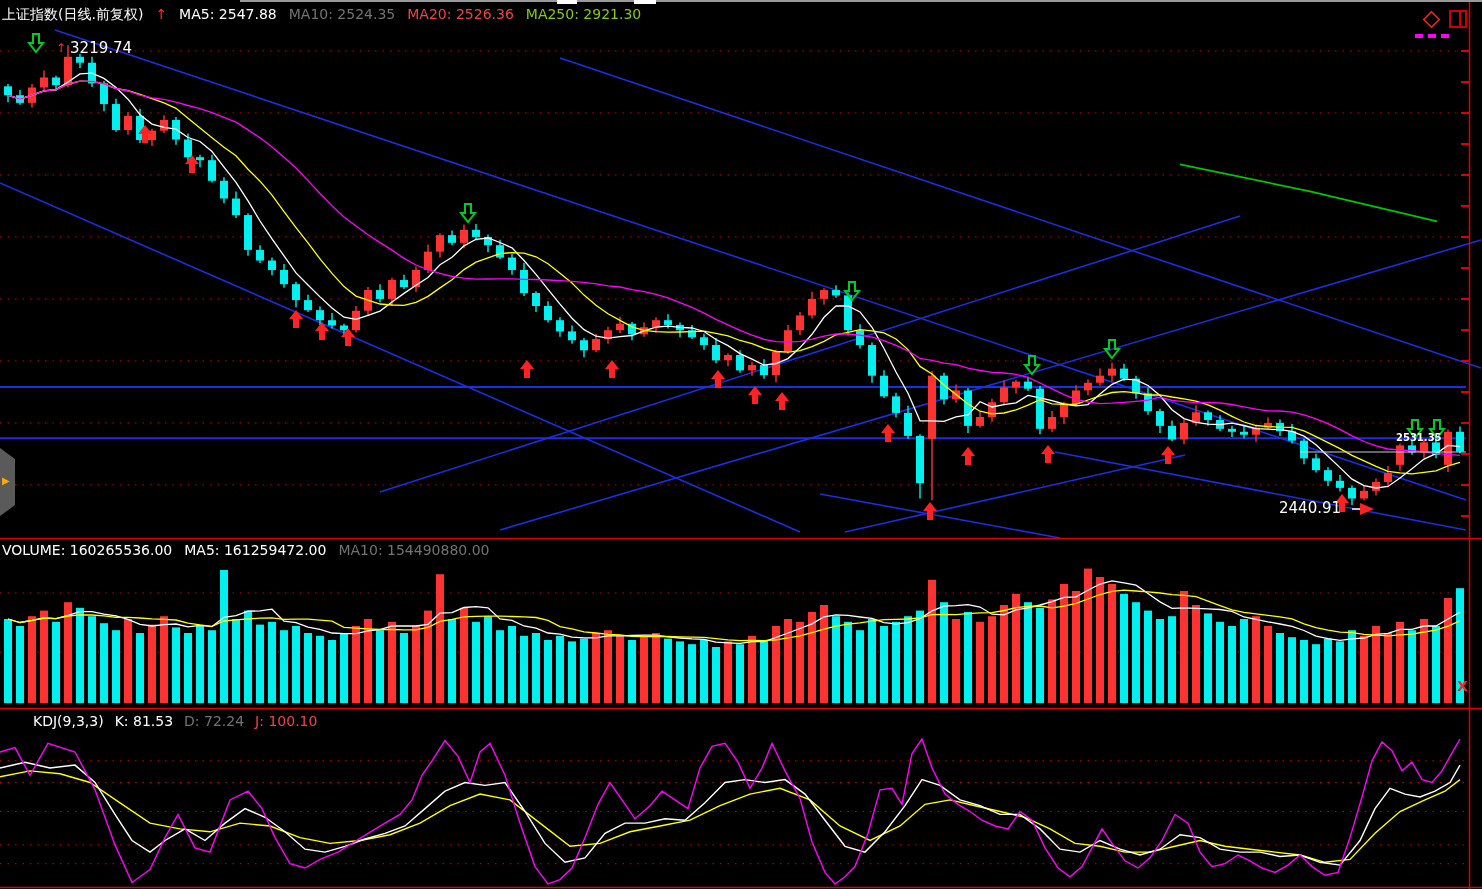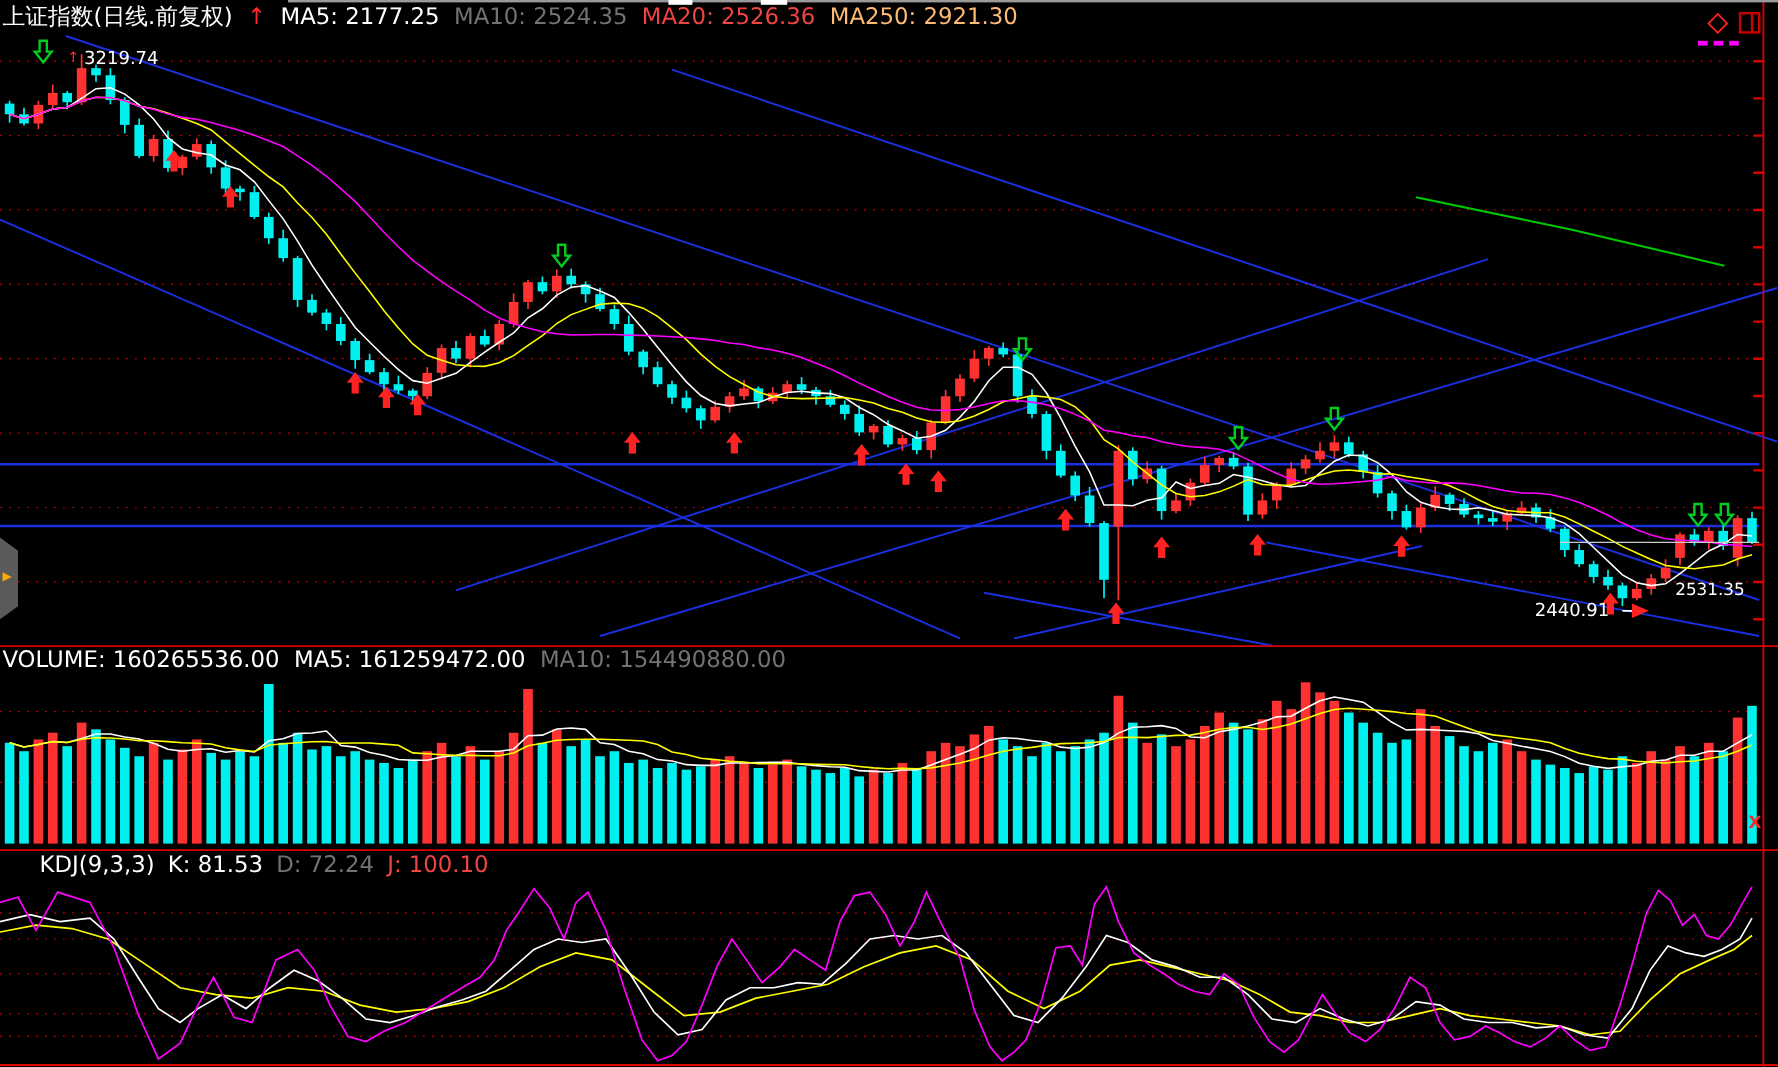--- a/index.html
+++ b/index.html
@@ -2,28 +2,28 @@
 <html><head>
 <meta charset="utf-8">
 <style>
   html,body{margin:0;padding:0;background:#000;}
   body{width:1482px;height:889px;overflow:hidden;position:relative;
        font-family:"DejaVu Sans","Liberation Sans",sans-serif;}
   .abs{position:absolute;}
   .c-white{color:#ffffff}
   .c-yellow{color:#737373}
   .c-magenta{color:#ef4444}
-  .c-green{color:#fdba74}
+  .c-green{color:#84cc16}
   .c-red{color:#ff2a2a}
-  .hdr{display:flex;gap:12px;font-size:19px;line-height:18px;white-space:nowrap;}
+  .hdr{display:flex;gap:12px;font-size:14px;line-height:18px;white-space:nowrap;}
   #main-header{left:2px;top:5px;}
   #vol-header{left:2px;top:541px;}
   #kdj-header{left:2px;top:712px;gap:11px;margin-left:31px;}
   #high-label{left:56px;top:39px;font-size:15px;display:flex;gap:4px;align-items:center;}
-  #last-label{left:1396px;top:484px;font-size:14px;}
+  #last-label{left:1396px;top:432px;font-size:10px;font-weight:bold;}
   #low-label{left:1279px;top:499px;font-size:15px;}
   #toolbar{right:14px;top:8px;display:flex;gap:6px;align-items:flex-start;}
   #mini-dashes{position:absolute;left:1415px;top:34px;display:flex;gap:5px;}
   #mini-dashes i{width:8px;height:4px;background:#ff00ff;display:block;}
   #drawer-handle{left:0;top:448px;width:15px;height:68px;background:#5a5a5a;
       clip-path:polygon(0 0,100% 16%,100% 84%,0 100%);cursor:pointer;}
   #drawer-handle span{position:absolute;left:2px;top:27px;color:#ffaa00;font-size:10px;}
   #close-x{left:1457px;top:678px;color:#ff2222;font-size:14px;font-weight:bold;cursor:pointer;}
   #top-strip{left:240px;top:0;width:1242px;height:2px;background:#9a9a9a;}
   .notch{top:0;height:4px;background:#ffffff;}
@@ -499,21 +499,21 @@
       </g>
     </svg>
 
   <div id="top-strip" class="abs"></div>
   <div class="abs notch" style="left:557px;width:20px;"></div>
   <div class="abs notch" style="left:634px;width:22px;"></div>
 
   <div id="main-header" class="abs hdr">
     <span class="c-white">上证指数(日线.前复权)</span>
     <span class="c-red">↑</span>
-    <span class="c-white">MA5: 2177.25</span>
+    <span class="c-white">MA5: 2547.88</span>
     <span class="c-yellow">MA10: 2524.35</span>
     <span class="c-magenta">MA20: 2526.36</span>
     <span class="c-green">MA250: 2921.30</span>
   </div>
 
   <div id="high-label" class="abs">
     <span class="c-red" style="font-size:12px;">↑</span>
     <span class="c-white">3219.74</span>
   </div>
 

